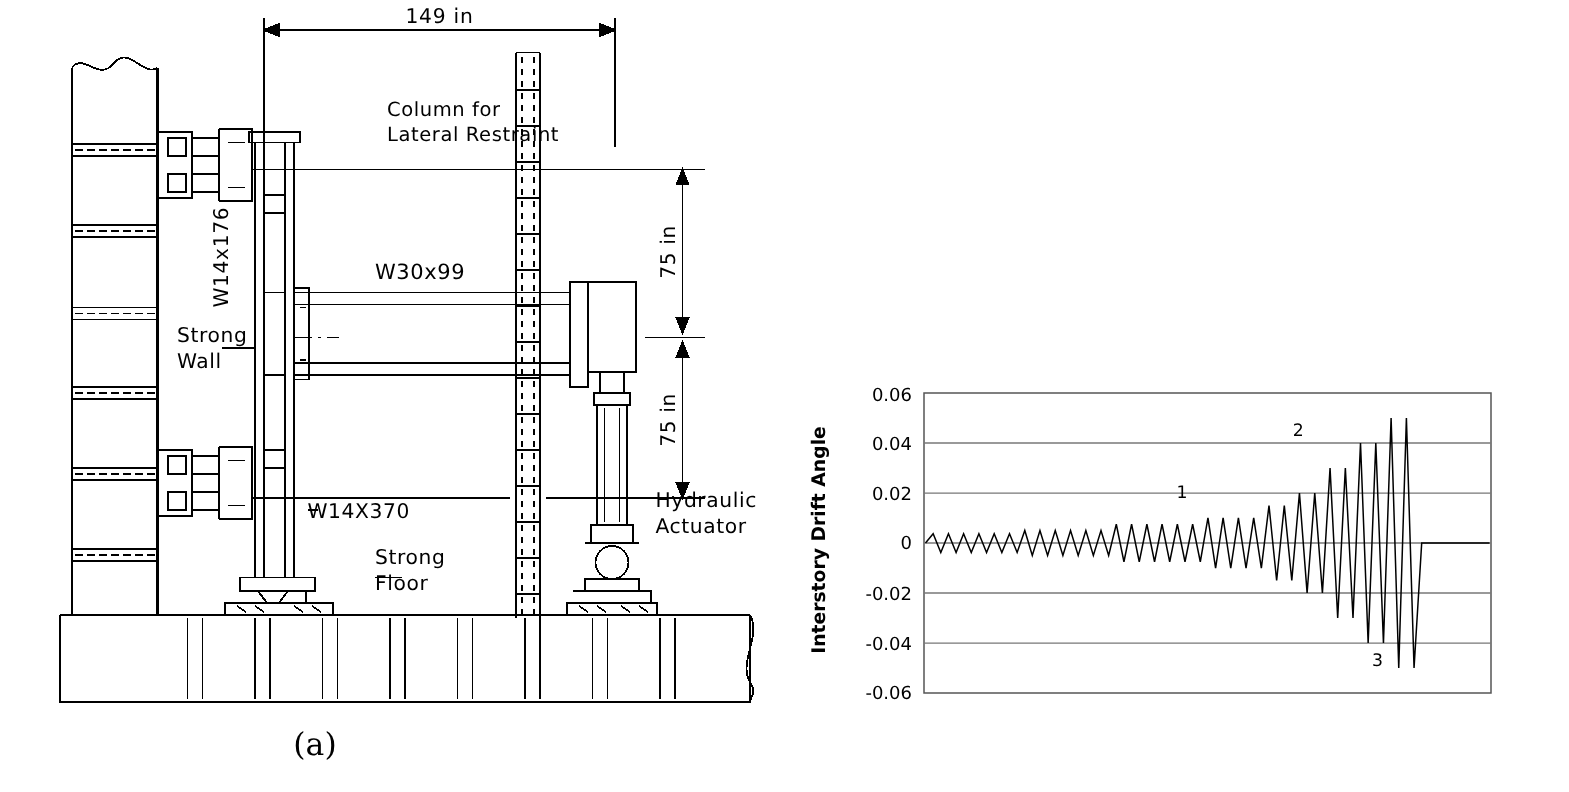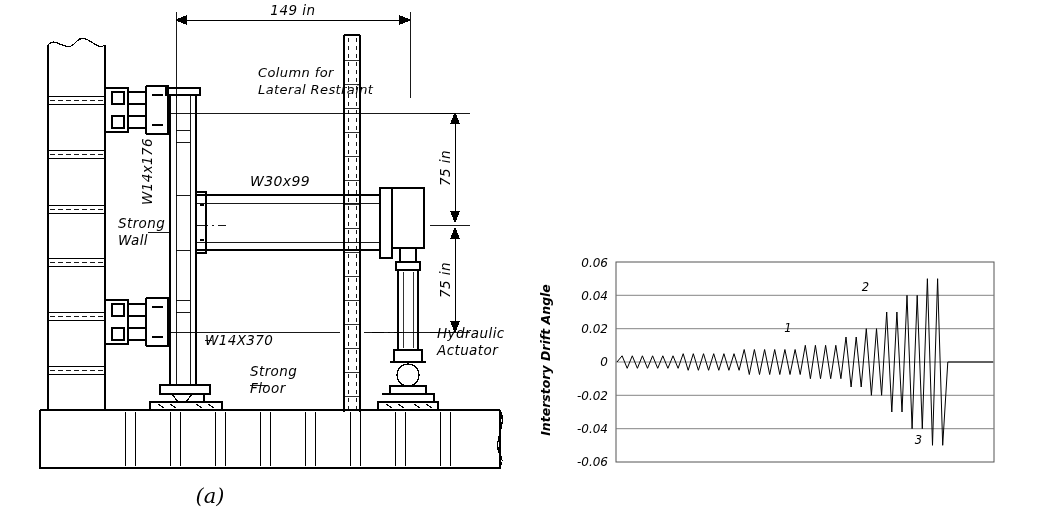--- a/index.html
+++ b/index.html
@@ -1,17 +1,17 @@
 <!DOCTYPE html>
 <html><head>
 <meta charset="utf-8">
 <style>
   html,body{margin:0;padding:0;background:#ffffff;}
   body{width:1046px;height:528px;position:relative;font-family:"DejaVu Sans",sans-serif;color:#000;}
-  .root{position:relative;width:1046px;height:528px;overflow:hidden;font-style:italic;}
+  .root{position:relative;width:1046px;height:528px;overflow:hidden;}
   .panel{position:absolute;}
   #panelA{left:0;top:0;width:528px;height:528px;}
   #panelB{left:528px;top:0;width:518px;height:528px;}
   .caption{position:absolute;font-family:"DejaVu Serif",serif;font-size:21px;text-align:center;}
   #capA{left:150px;top:484px;width:120px;}
   svg{display:block;}
   text{font-family:"DejaVu Sans",sans-serif;}
 </style>
 </head>
 <body>

